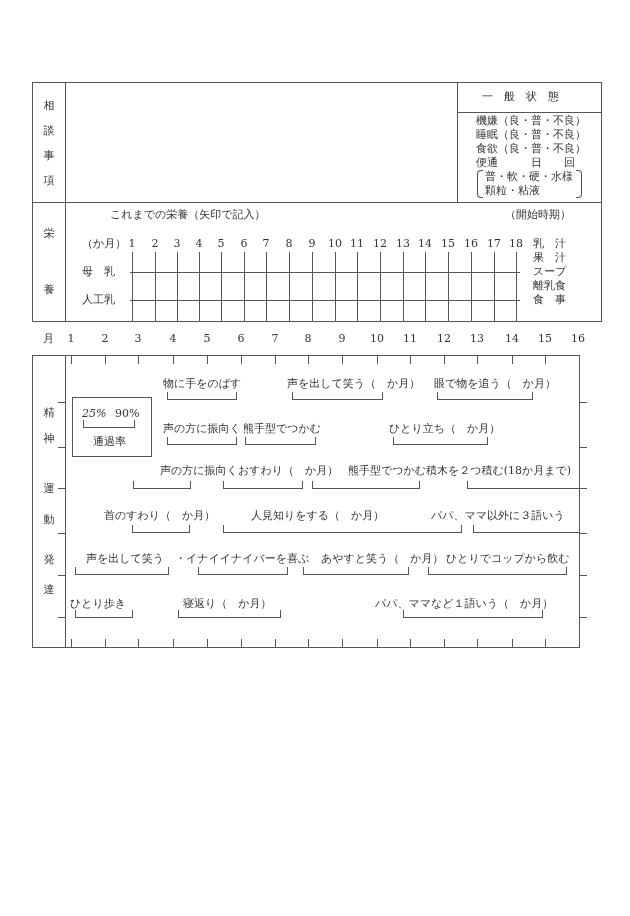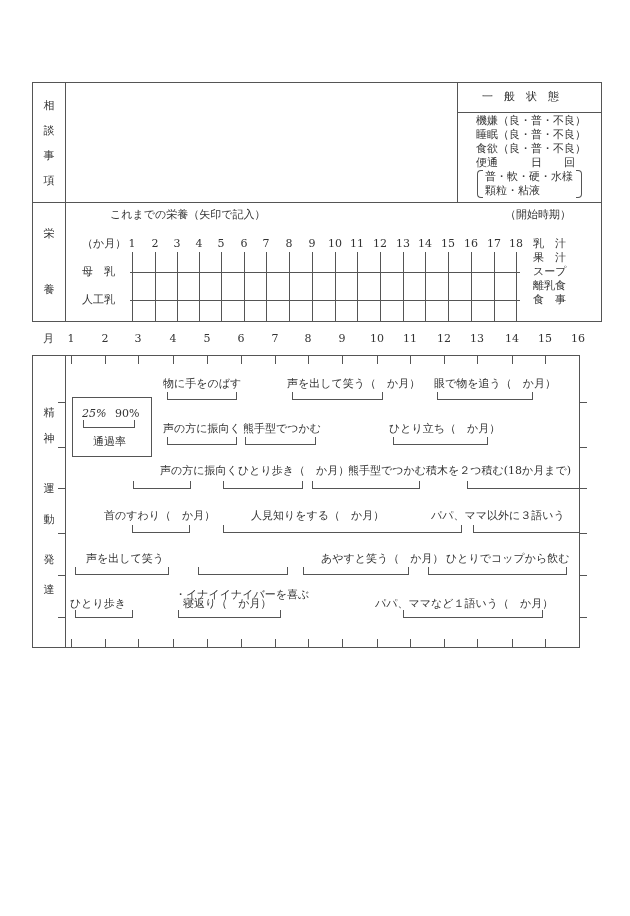--- a/index.html
+++ b/index.html
@@ -191,42 +191,42 @@
 
 <div class="txt" style="left:243px;top:423px;">熊手型でつかむ</div>
 <div class="bracket" style="left:245px;top:437px;width:71px;"></div>
 
 <div class="txt" style="left:389px;top:423px;">ひとり立ち（　か月）</div>
 <div class="bracket" style="left:393px;top:437px;width:95px;"></div>
 
 <div class="txt" style="left:160px;top:465px;">声の方に振向く</div>
 <div class="bracket" style="left:133px;top:481px;width:58px;"></div>
 
-<div class="txt" style="left:238px;top:465px;">ひとり歩き（　か月）</div>
+<div class="txt" style="left:238px;top:465px;">おすわり（　か月）</div>
 <div class="bracket" style="left:223px;top:481px;width:80px;"></div>
 
 <div class="txt" style="left:348px;top:465px;">熊手型でつかむ</div>
 <div class="bracket" style="left:312px;top:481px;width:108px;"></div>
 
 <div class="txt" style="left:426px;top:465px;">積木を２つ積む(18か月まで)</div>
 <div class="bracket" style="left:467px;top:481px;width:113px;border-right:none;"></div>
 
 <div class="txt" style="left:104px;top:510px;">首のすわり（　か月）</div>
 <div class="bracket" style="left:132px;top:525px;width:58px;"></div>
 
 <div class="txt" style="left:251px;top:510px;">人見知りをする（　か月）</div>
 <div class="bracket" style="left:223px;top:525px;width:239px;"></div>
 
 <div class="txt" style="left:431px;top:510px;">パパ、ママ以外に３語いう</div>
 <div class="bracket" style="left:473px;top:525px;width:106px;border-right:none;"></div>
 
 <div class="txt" style="left:86px;top:553px;">声を出して笑う</div>
 <div class="bracket" style="left:75px;top:567px;width:94px;"></div>
 
-<div class="txt" style="left:175px;top:553px;margin-top:36px;">・イナイイナイバーを喜ぶ</div>
+<div class="txt" style="left:175px;top:553px;">・イナイイナイバーを喜ぶ</div>
 <div class="bracket" style="left:198px;top:567px;width:90px;"></div>
 
 <div class="txt" style="left:321px;top:553px;">あやすと笑う（　か月）</div>
 <div class="bracket" style="left:303px;top:567px;width:106px;"></div>
 
 <div class="txt" style="left:446px;top:553px;">ひとりでコップから飲む</div>
 <div class="bracket" style="left:428px;top:567px;width:139px;"></div>
 
 <div class="txt" style="left:70px;top:598px;">ひとり歩き</div>
 <div class="bracket" style="left:75px;top:610px;width:58px;"></div>

